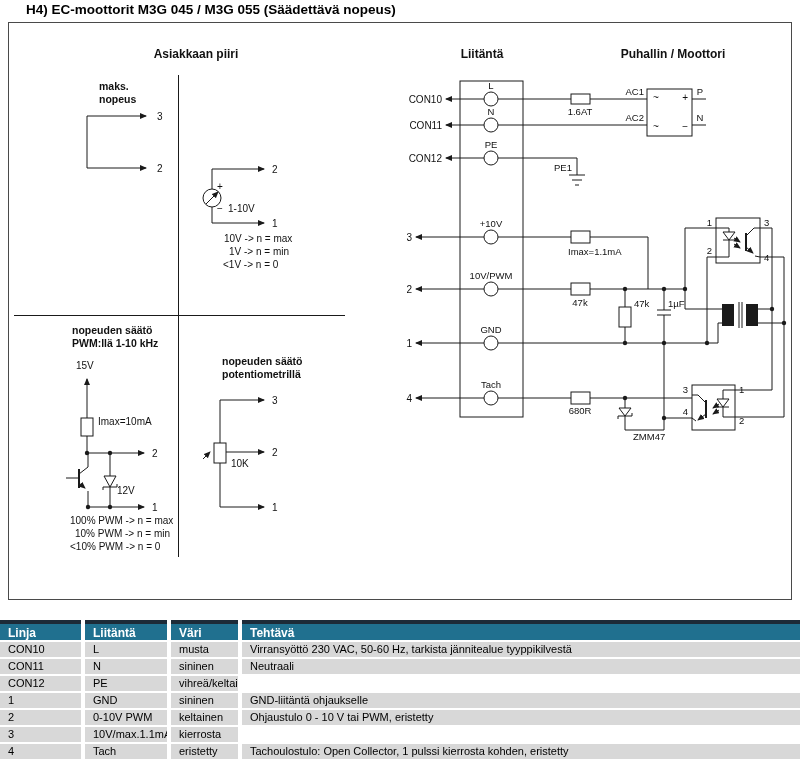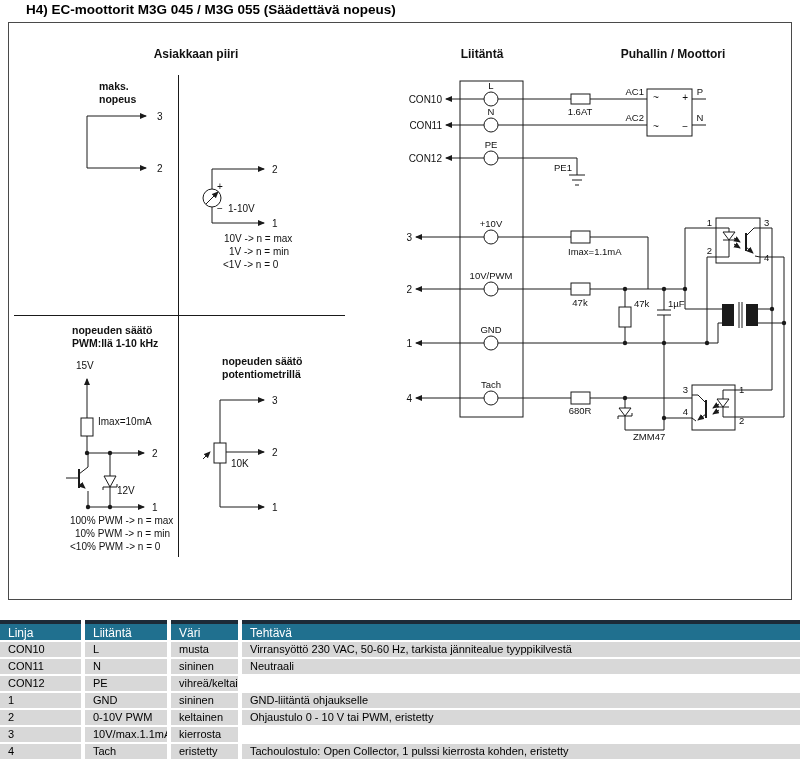--- a/index.html
+++ b/index.html
@@ -13,21 +13,21 @@
   .page-title{position:absolute;left:8px;top:2px;font-size:13.5px;font-weight:bold;white-space:nowrap;padding-left:18px;}
   svg{position:absolute;left:0;top:0;}
   svg text{font-family:"Liberation Sans",sans-serif;fill:#111;}
   .t10{font-size:10px;}
   .t95{font-size:9.5px;}
   .tb{font-size:10.5px;font-weight:bold;}
   .th{font-size:12px;font-weight:bold;}
   .wiring-table{position:absolute;left:0;top:620px;width:800px;}
   .trow{display:flex;column-gap:4px;}
   .thead-cell{background:var(--table_header_bg);border-top:4px solid var(--table_header_top);color:#fff;
-    font-size:12px;font-weight:normal;height:20px;line-height:19px;padding-left:8px;box-sizing:border-box;}
+    font-size:12px;font-weight:bold;height:20px;line-height:19px;padding-left:8px;box-sizing:border-box;}
   .tbody-row{margin-top:2px;}
   .tcell{background:var(--table_row_bg);font-size:11px;height:15px;line-height:15px;padding-left:8px;box-sizing:border-box;white-space:nowrap;overflow:hidden;}
   .c1{width:81px;flex:none;}
   .c2{width:82px;flex:none;}
   .c3{width:67px;flex:none;}
   .c4{width:624px;flex:none;}
 </style>
 </head>
 <body>
 

